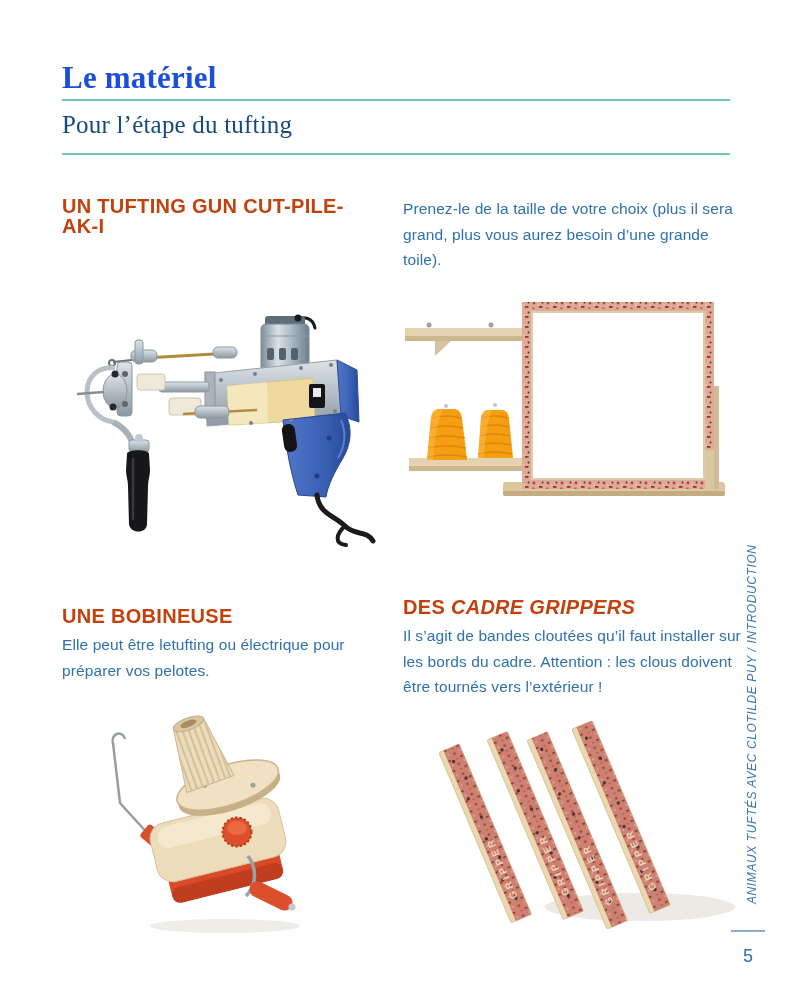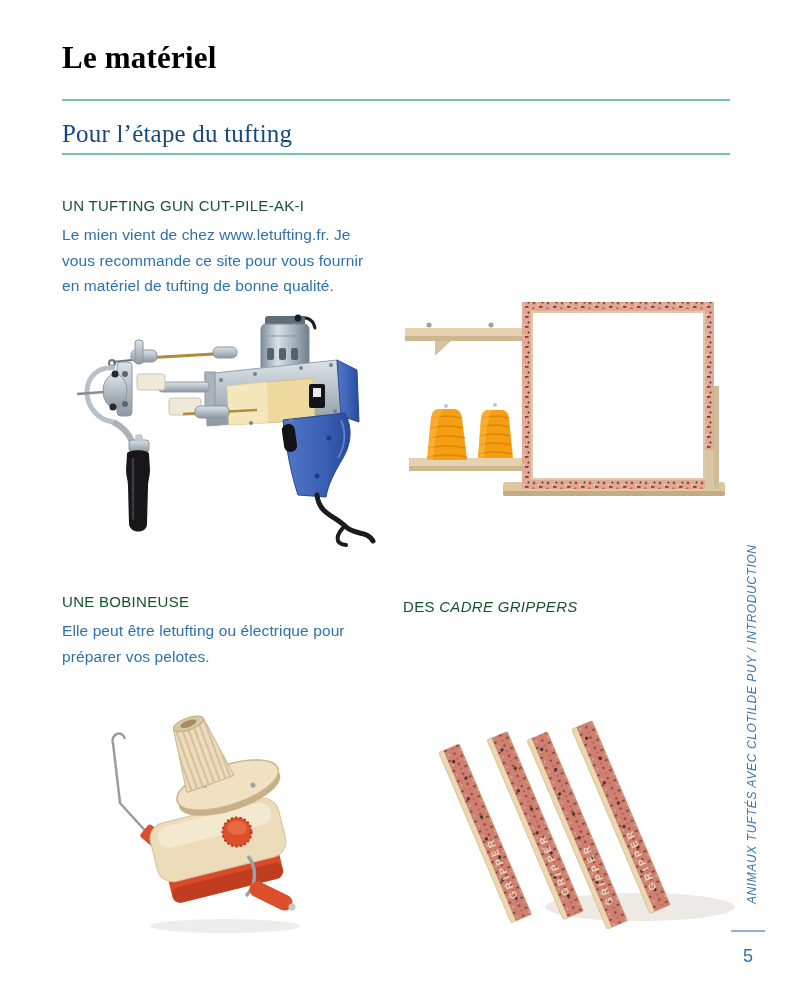--- a/index.html
+++ b/index.html
@@ -2,36 +2,36 @@
 <html><head>
 <meta charset="utf-8">
 <style>
   * { margin:0; padding:0; box-sizing:border-box; }
   html,body { width:792px; height:1000px; }
   body {
     position:relative; background:#ffffff; overflow:hidden;
     font-family:"Liberation Sans", sans-serif;
   }
   h1[data-name="page-title"] {
-    position:absolute; left:62px; top:40px;
+    position:absolute; left:62px; top:60px;
     font-family:"Liberation Serif", serif; font-weight:700;
-    font-size:31px; color:#000000; letter-spacing:.2px;
+    font-size:31px; color:#1d4ed8; letter-spacing:.2px;
   }
   h2[data-name="page-subtitle"] {
-    position:absolute; left:62px; top:120px;
+    position:absolute; left:62px; top:111px;
     font-family:"Liberation Serif", serif; font-weight:400;
     font-size:25px; color:#17497d; letter-spacing:.2px;
   }
   .rule { position:absolute; left:62px; width:668px; height:2px; background:#6fc5b2; }
   .rule1 { top:99px; }
   .rule2 { top:153px; }
   .sec { position:absolute; }
   .sec h3 {
-    font-size:15px; line-height:20px; font-weight:400;
-    color:#14532d; letter-spacing:.3px; margin-bottom:6px;
+    font-size:20px; line-height:20px; font-weight:700;
+    color:#c2410c; letter-spacing:.3px; margin-bottom:6px;
   }
   .sec h3 em { font-style:italic; }
   .sec p {
     font-size:15.5px; line-height:25.5px; color:#2f71ad; letter-spacing:.1px;
   }
   figure { position:absolute; }
   figure svg { display:block; width:100%; height:100%; }
   .sidebar-caption {
     position:absolute; left:583px; top:726px; width:340px; height:16px;
     transform:rotate(-90deg);
@@ -47,33 +47,34 @@
 </head>
 <body>
 
 <h1 data-name="page-title">Le matériel</h1>
 <div class="rule rule1" data-name="title-rule"></div>
 <h2 data-name="page-subtitle">Pour l’étape du tufting</h2>
 <div class="rule rule2" data-name="subtitle-rule"></div>
 
 <section class="sec" style="left:62px; top:196px; width:302px" data-name="section-tufting-gun">
   <h3 data-name="section-heading-tufting-gun">UN TUFTING GUN CUT-PILE-AK-I</h3>
-  <p data-name="section-body-tufting-gun">Le mien vient de chez www.letufting.fr. Je vous recommande ce site pour vous fournir en matériel de tufting de bonne qualité.</p>
 </section>
 
 <section class="sec" style="left:403px; top:196px; width:334px" data-name="section-cadre-bois">
+  <p data-name="section-body-cadre-bois">Prenez-le de la taille de votre choix (plus il sera grand, plus vous aurez besoin d’une grande toile).</p>
 </section>
 
-<section class="sec" style="left:62px; top:592px; width:334px" data-name="section-bobineuse">
+<section class="sec" style="left:62px; top:606px; width:334px" data-name="section-bobineuse">
   <h3 data-name="section-heading-bobineuse">UNE BOBINEUSE</h3>
   <p data-name="section-body-bobineuse">Elle peut être letufting ou électrique pour préparer vos pelotes.</p>
 </section>
 
 <section class="sec" style="left:403px; top:597px; width:348px" data-name="section-carpet-grippers">
   <h3 data-name="section-heading-carpet-grippers"><span data-name="heading-prefix">DES </span><em data-name="heading-italic">CADRE GRIPPERS</em></h3>
+  <p data-name="section-body-carpet-grippers">Il s’agit de bandes cloutées qu’il faut installer sur les bords du cadre. Attention : les clous doivent être tournés vers l’extérieur !</p>
 </section>
 
 <figure style="left:55px; top:308px; width:340px; height:240px" data-name="tufting-gun-photo">
 <svg viewBox="0 0 340 240" xmlns="http://www.w3.org/2000/svg">
   <defs>
     <linearGradient id="gSilver" x1="0" y1="0" x2="0" y2="1">
       <stop offset="0" stop-color="#dde3e8"></stop>
           <stop offset=".5" stop-color="#b4bec6"></stop>
           <stop offset="1" stop-color="#8d98a2"></stop>
     </linearGradient>

